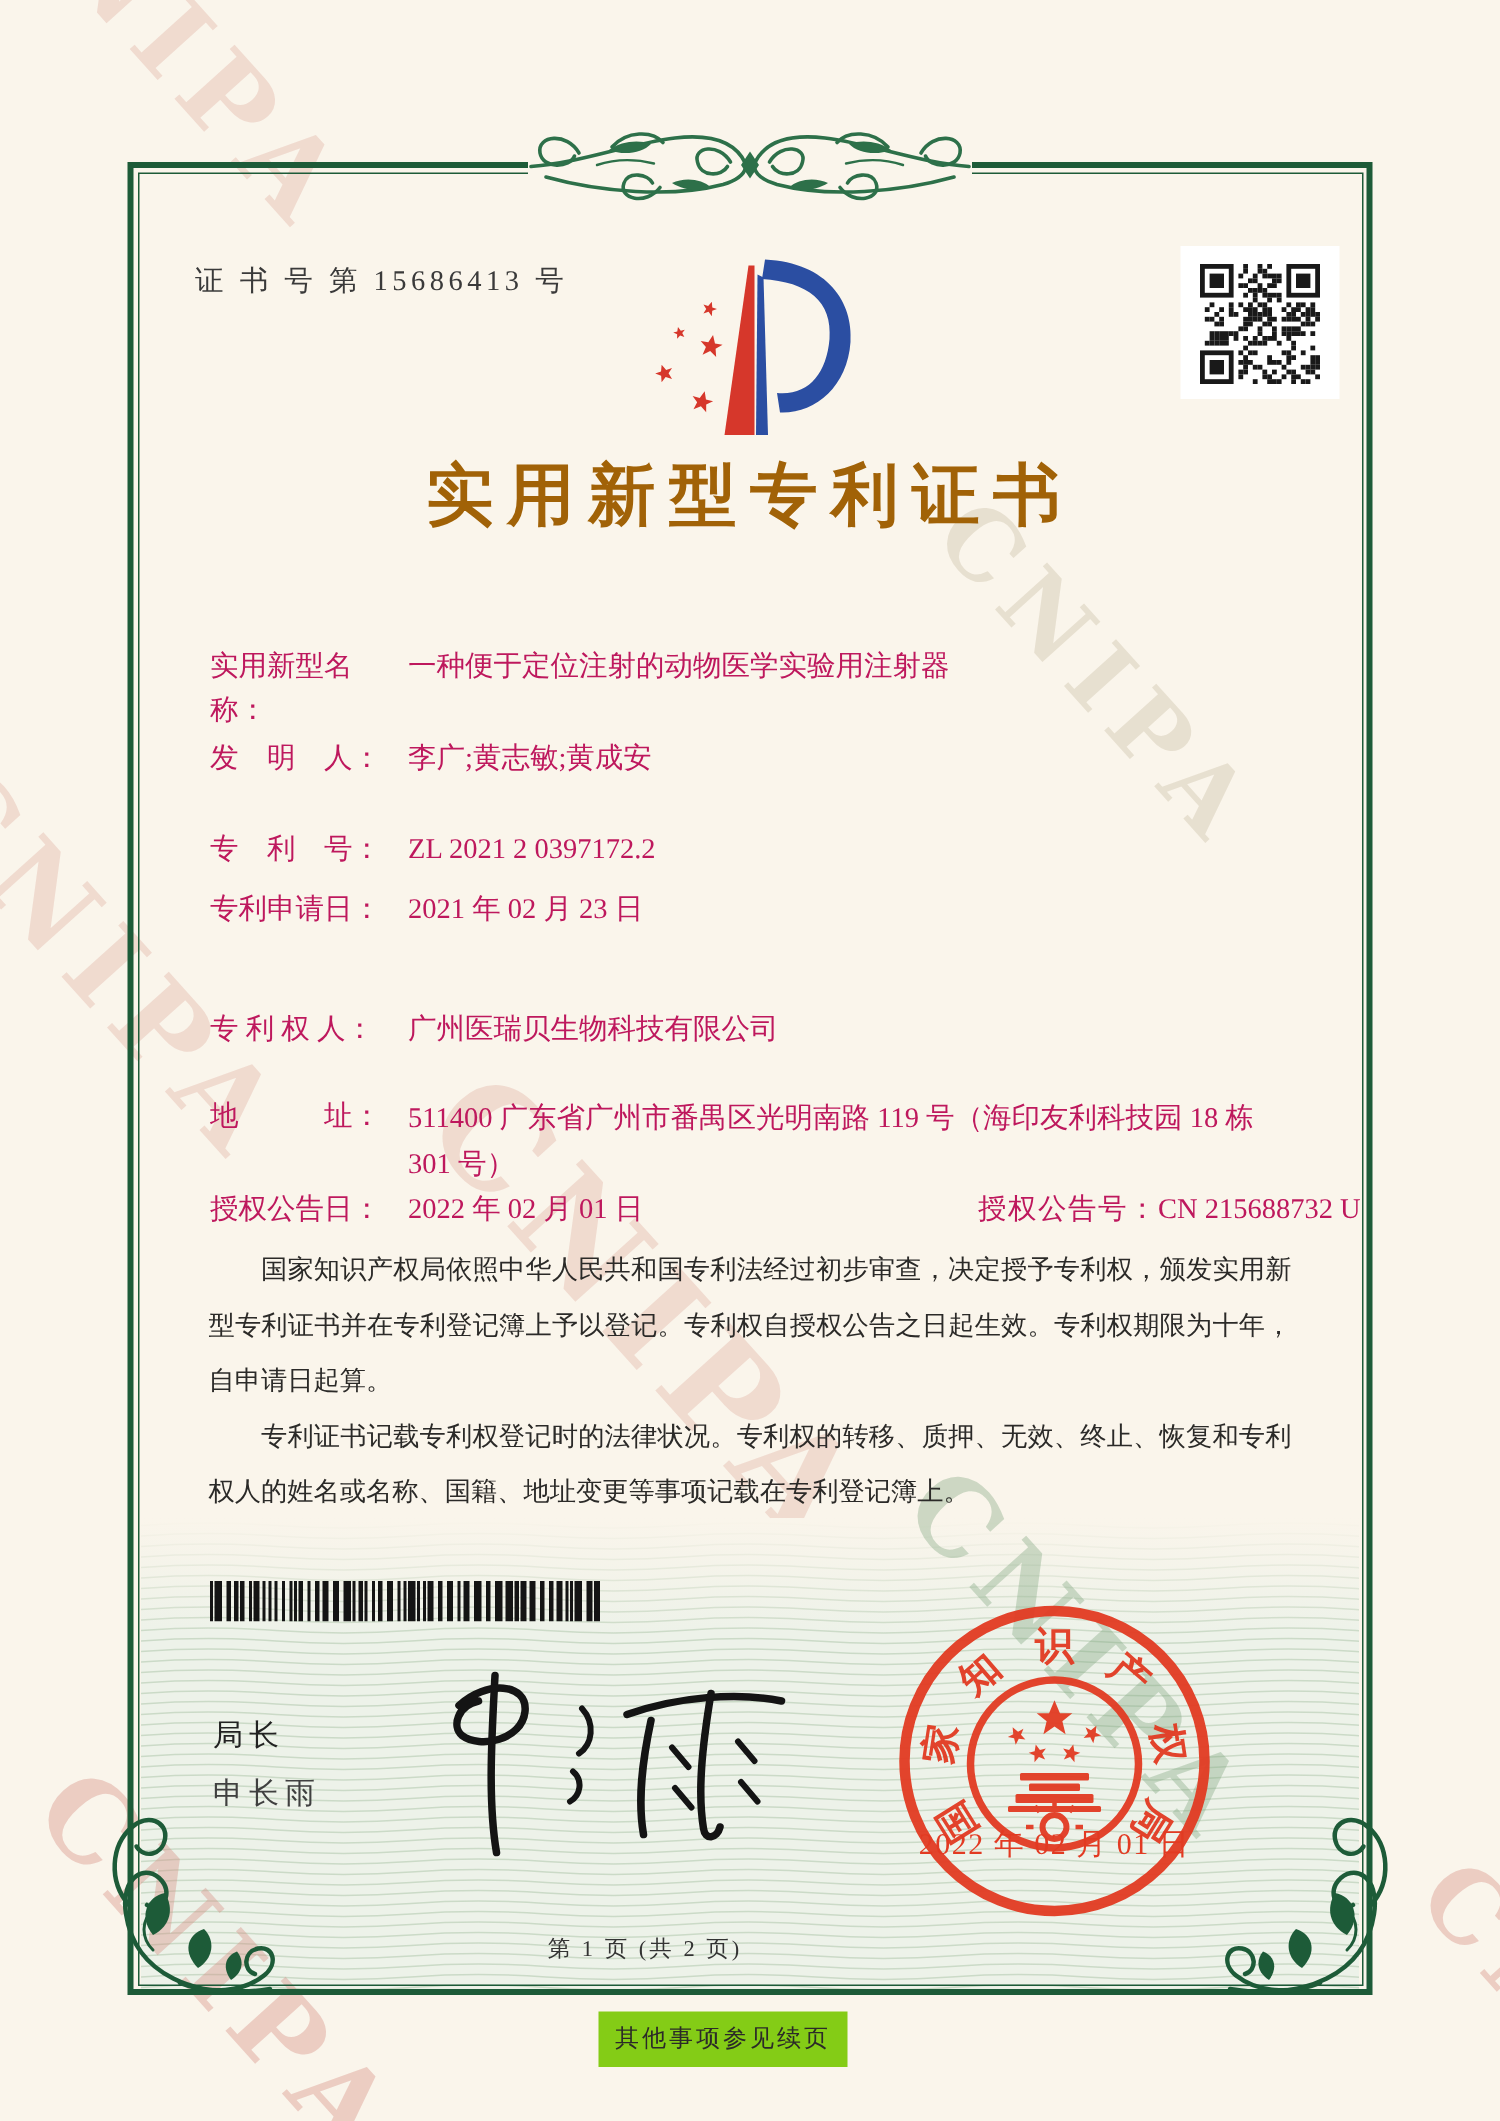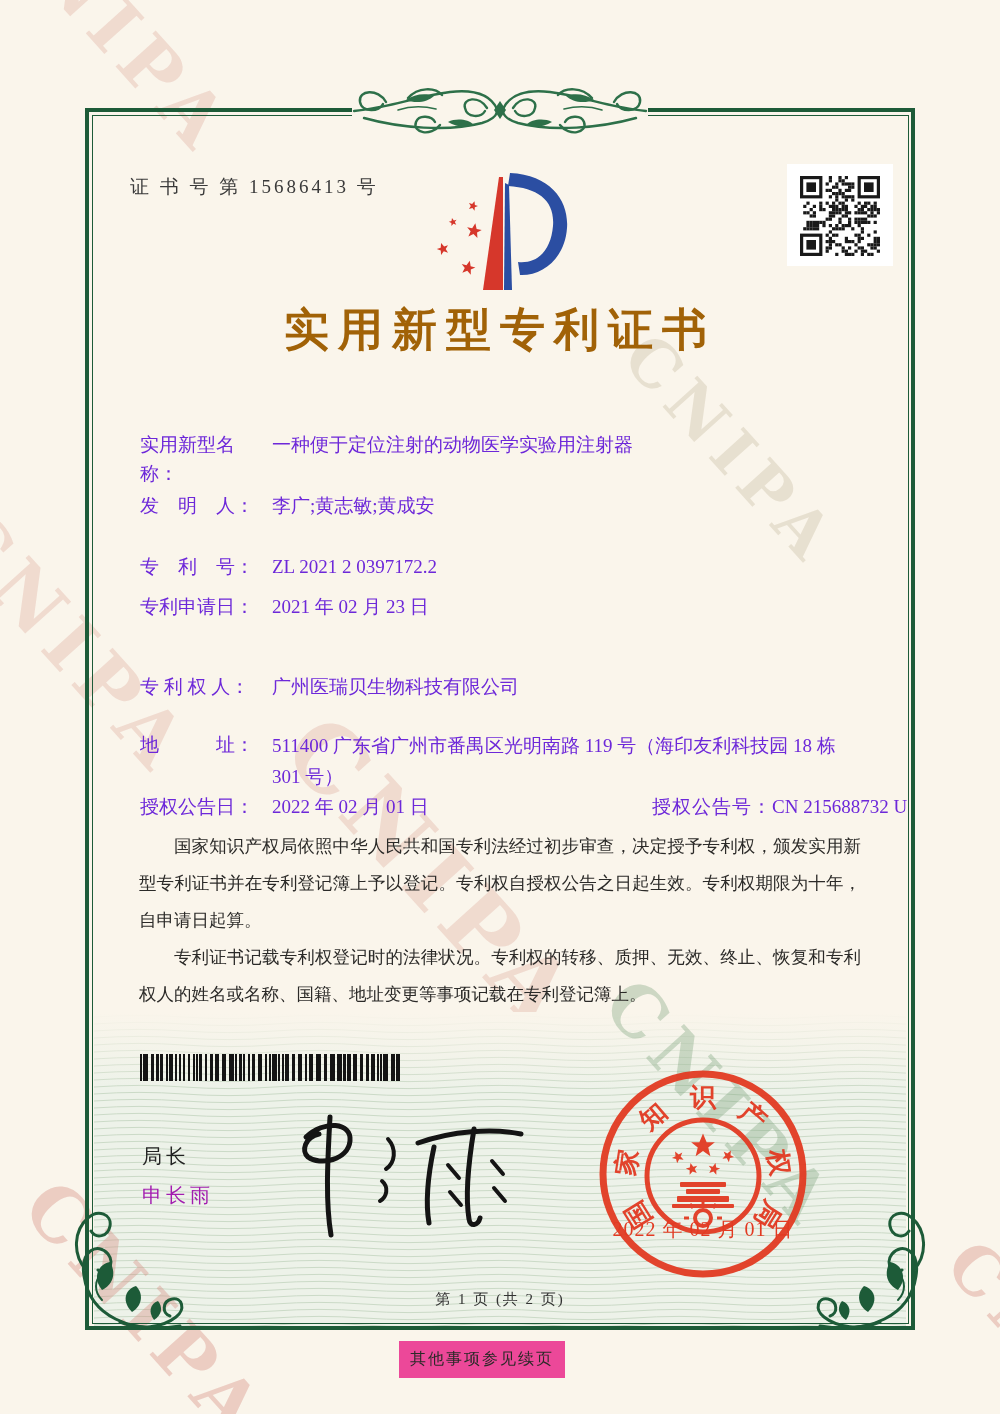--- a/index.html
+++ b/index.html
@@ -44,52 +44,52 @@
 
   .cert-no{position:absolute;left:130px;top:174px;font-size:19px;letter-spacing:3px;color:#3a3a3a;text-align:right;}
 
   .logo{position:absolute;left:425px;top:162px;width:160px;height:142px;}
   .qr-box{position:absolute;left:787px;top:164px;width:106px;height:102px;background:#ffffff;}
   .qr-box svg{position:absolute;left:13px;top:12px;}
 
   .title{position:absolute;left:0;top:300px;width:1000px;text-align:center;
          font-size:45px;font-weight:bold;letter-spacing:9px;color:#a16207;}
 
-  .row{position:absolute;left:140px;width:740px;font-size:19px;line-height:29px;color:#6d28d9;}
+  .row{position:absolute;left:140px;width:740px;font-size:19px;line-height:29px;color:#be185d;}
   .row .lbl{display:inline-block;width:132px;vertical-align:top;}
   .row .val{display:inline-block;vertical-align:top;width:590px;}
   .row .val.addr{width:568px;line-height:31px;}
   .grant-right{position:absolute;left:512px;top:0;white-space:nowrap;}
   .grant-right .lbl2{letter-spacing:1px;}
 
   .paras{position:absolute;left:139px;top:828px;width:722px;font-size:17.5px;
          line-height:37px;color:#2b2a28;text-align:justify;}
   .paras p{margin:0;text-indent:2em;}
 
   .barcode{position:absolute;left:140px;top:1054px;width:266px;height:27px;}
 
   .gov-title{position:absolute;left:142px;top:1143px;font-size:20px;letter-spacing:4px;
              font-family:"Liberation Sans","DejaVu Sans",sans-serif;color:#222;text-align:center;}
   .gov-name{position:absolute;left:142px;top:1182px;font-size:20px;letter-spacing:4px;
-            font-family:"Liberation Sans","DejaVu Sans",sans-serif;color:#a21caf;}
+            font-family:"Liberation Sans","DejaVu Sans",sans-serif;color:#404040;}
   .signature{position:absolute;left:268px;top:1105px;width:270px;height:135px;}
 
   .seal{position:absolute;left:595px;top:1066px;width:216px;height:216px;}
   .seal svg{position:absolute;inset:0;}
   .seal-chars{position:absolute;inset:0;}
   .seal-chars span{position:absolute;left:50%;top:50%;width:30px;height:30px;margin:-15px 0 0 -15px;
      text-align:center;font-size:26px;font-weight:bold;color:var(--seal);opacity:.95;
      font-family:"Liberation Serif","DejaVu Serif",serif;}
   .seal-date{position:absolute;left:595px;top:1216px;width:216px;text-align:center;
      font-size:20px;color:var(--seal);letter-spacing:1px;font-weight:500;white-space:nowrap;}
 
-  .page-indicator{position:absolute;left:0;top:1290px;width:1000px;text-align:center;
+  .page-indicator{position:absolute;left:0;top:1290px;width:860px;text-align:center;
      font-size:15px;color:#333;letter-spacing:2px;}
 
-  .cont-box{position:absolute;left:399px;top:1341px;width:166px;height:37px;background:#ec4899;
+  .cont-box{position:absolute;left:399px;top:1341px;width:166px;height:37px;background:#84cc16;
      display:flex;align-items:center;justify-content:center;}
   .cont-box span{font-size:16px;color:#2b2a28;letter-spacing:2px;}
 </style>
 </head>
 <body>
 
 <div class="page">
 
   <div class="wm pink" style="left:-48px;top:-20px;font-size:74px;">CNIPA</div>
   <div class="wm pink" style="left:906px;top:-36px;font-size:60px;">CNIPA</div>

